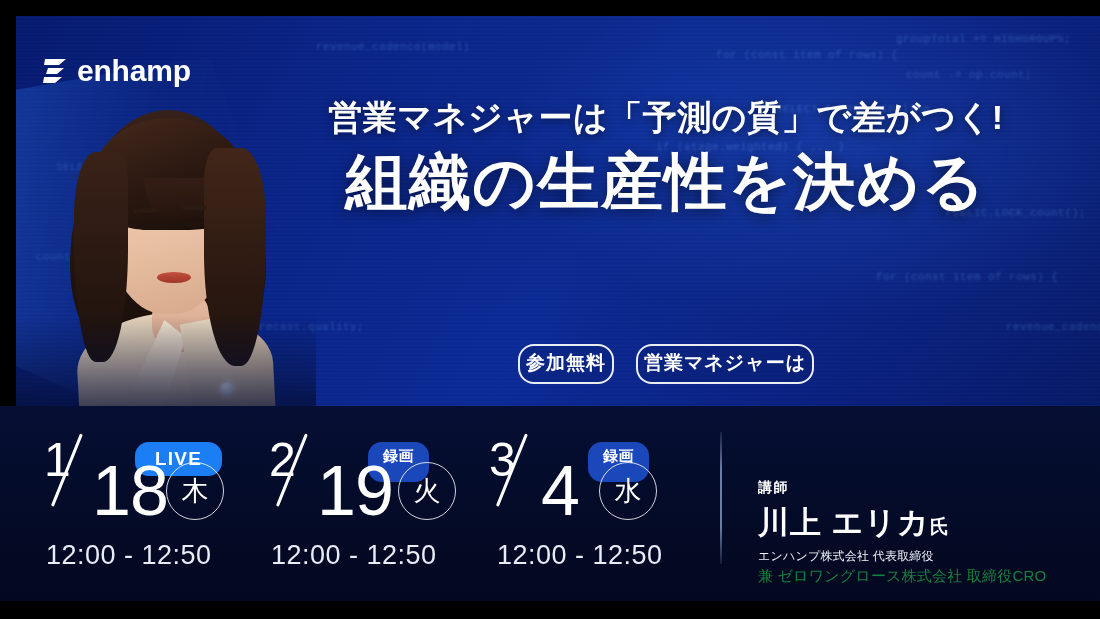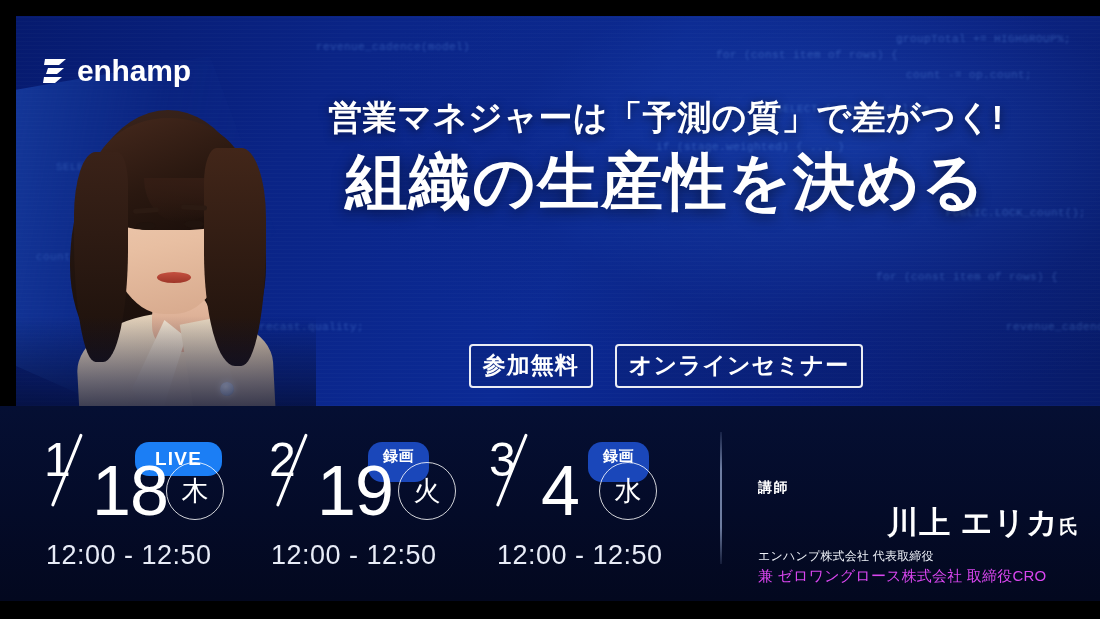--- a/index.html
+++ b/index.html
@@ -218,26 +218,26 @@
   
   .pills {
     position: absolute;
     left: 300px; top: 328px;
     width: 700px;
     display: flex; justify-content: center; gap: 22px;
     z-index: 30;
   }
   .pill {
     border: 2px solid rgba(255,255,255,0.92);
-    border-radius: 4px;
-    color: #ffffff;
-    font-size: 23px;
+    border-radius: 16px;
+    color: #ffffff;
+    font-size: 19px;
     font-weight: 700;
     letter-spacing: 1px;
-    padding: 7px 12px 8px;
+    padding: 7px 6px 8px;
     background: rgba(8,26,96,0.25);
     line-height: 1.1;
   }
 
   
   .footer {
     position: absolute;
     left: 0; top: 406px;
     width: 1100px; height: 195px;
     background: linear-gradient(180deg, #050f33 0%, #040b28 55%, #03081f 100%);
@@ -368,35 +368,34 @@
     line-height: 1;
   }
   .sp-name {
     margin-top: 13px;
     color: #ffffff;
     font-size: 31px;
     font-weight: 700;
     letter-spacing: 1px;
     line-height: 1;
     white-space: nowrap;
-    text-align: right;
   }
   .sp-name .suffix { font-size: 19px; font-weight: 700; letter-spacing: 0; }
   .sp-role1 {
     margin-top: 11px;
     color: #eef1f8;
     font-size: 12px;
     font-weight: 400;
     letter-spacing: .2px;
     line-height: 1.25;
     white-space: nowrap;
   }
   .sp-role2 {
     margin-top: 3px;
-    color: #d946ef;
+    color: #15803d;
     font-size: 15px;
     font-weight: 400;
     letter-spacing: .2px;
     line-height: 1.25;
     white-space: nowrap;
   }
 </style>
 </head>
 <body>
 
@@ -450,21 +449,21 @@
     </div>
     <div class="person-fade"></div>
 
     <div class="headline">
       <div class="sub-head">営業マネジャーは「予測の質」で差がつく!</div>
       <div class="title-line first">組織の生産性を決める</div>
     </div>
 
     <div class="pills">
       <div class="pill">参加無料</div>
-      <div class="pill">オンラインセミナー</div>
+      <div class="pill">営業マネジャーは</div>
     </div>
   </div>
 
   <div class="footer">
     <div class="dates">
 
       <div class="date-col c1">
         <div class="badge live">LIVE</div>
         <div class="date-main">
           <span class="d-month">1</span>

